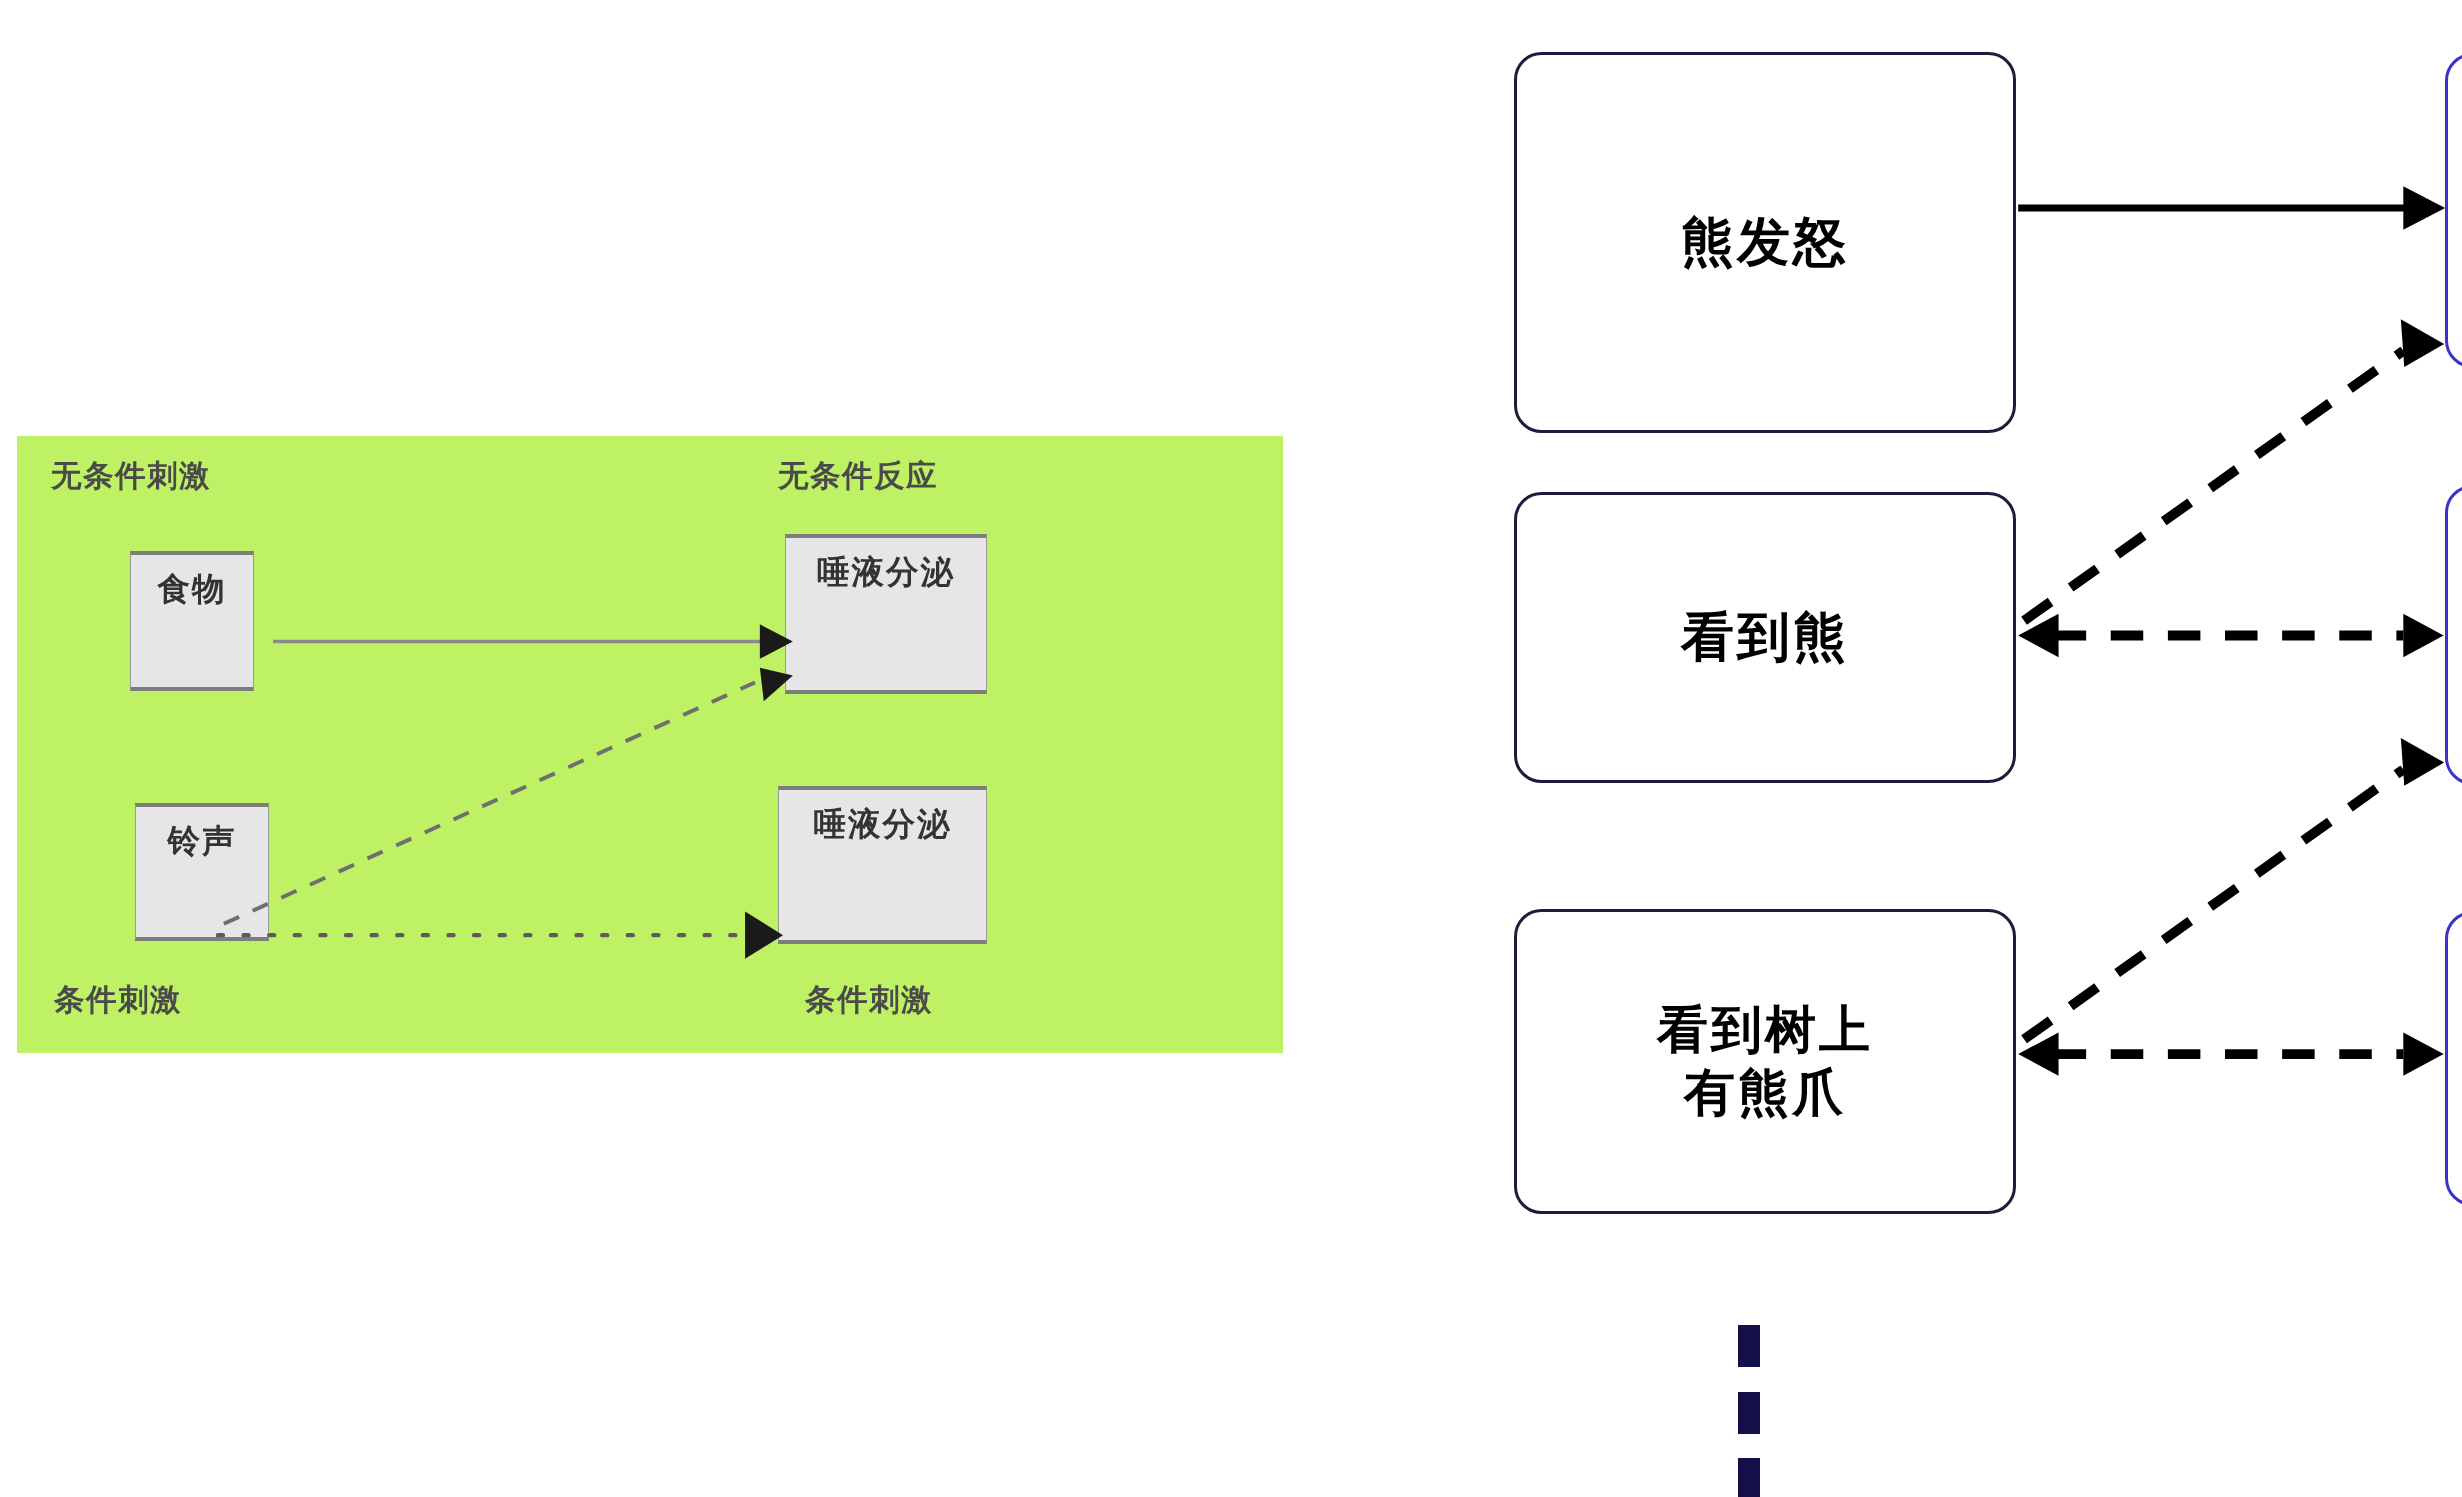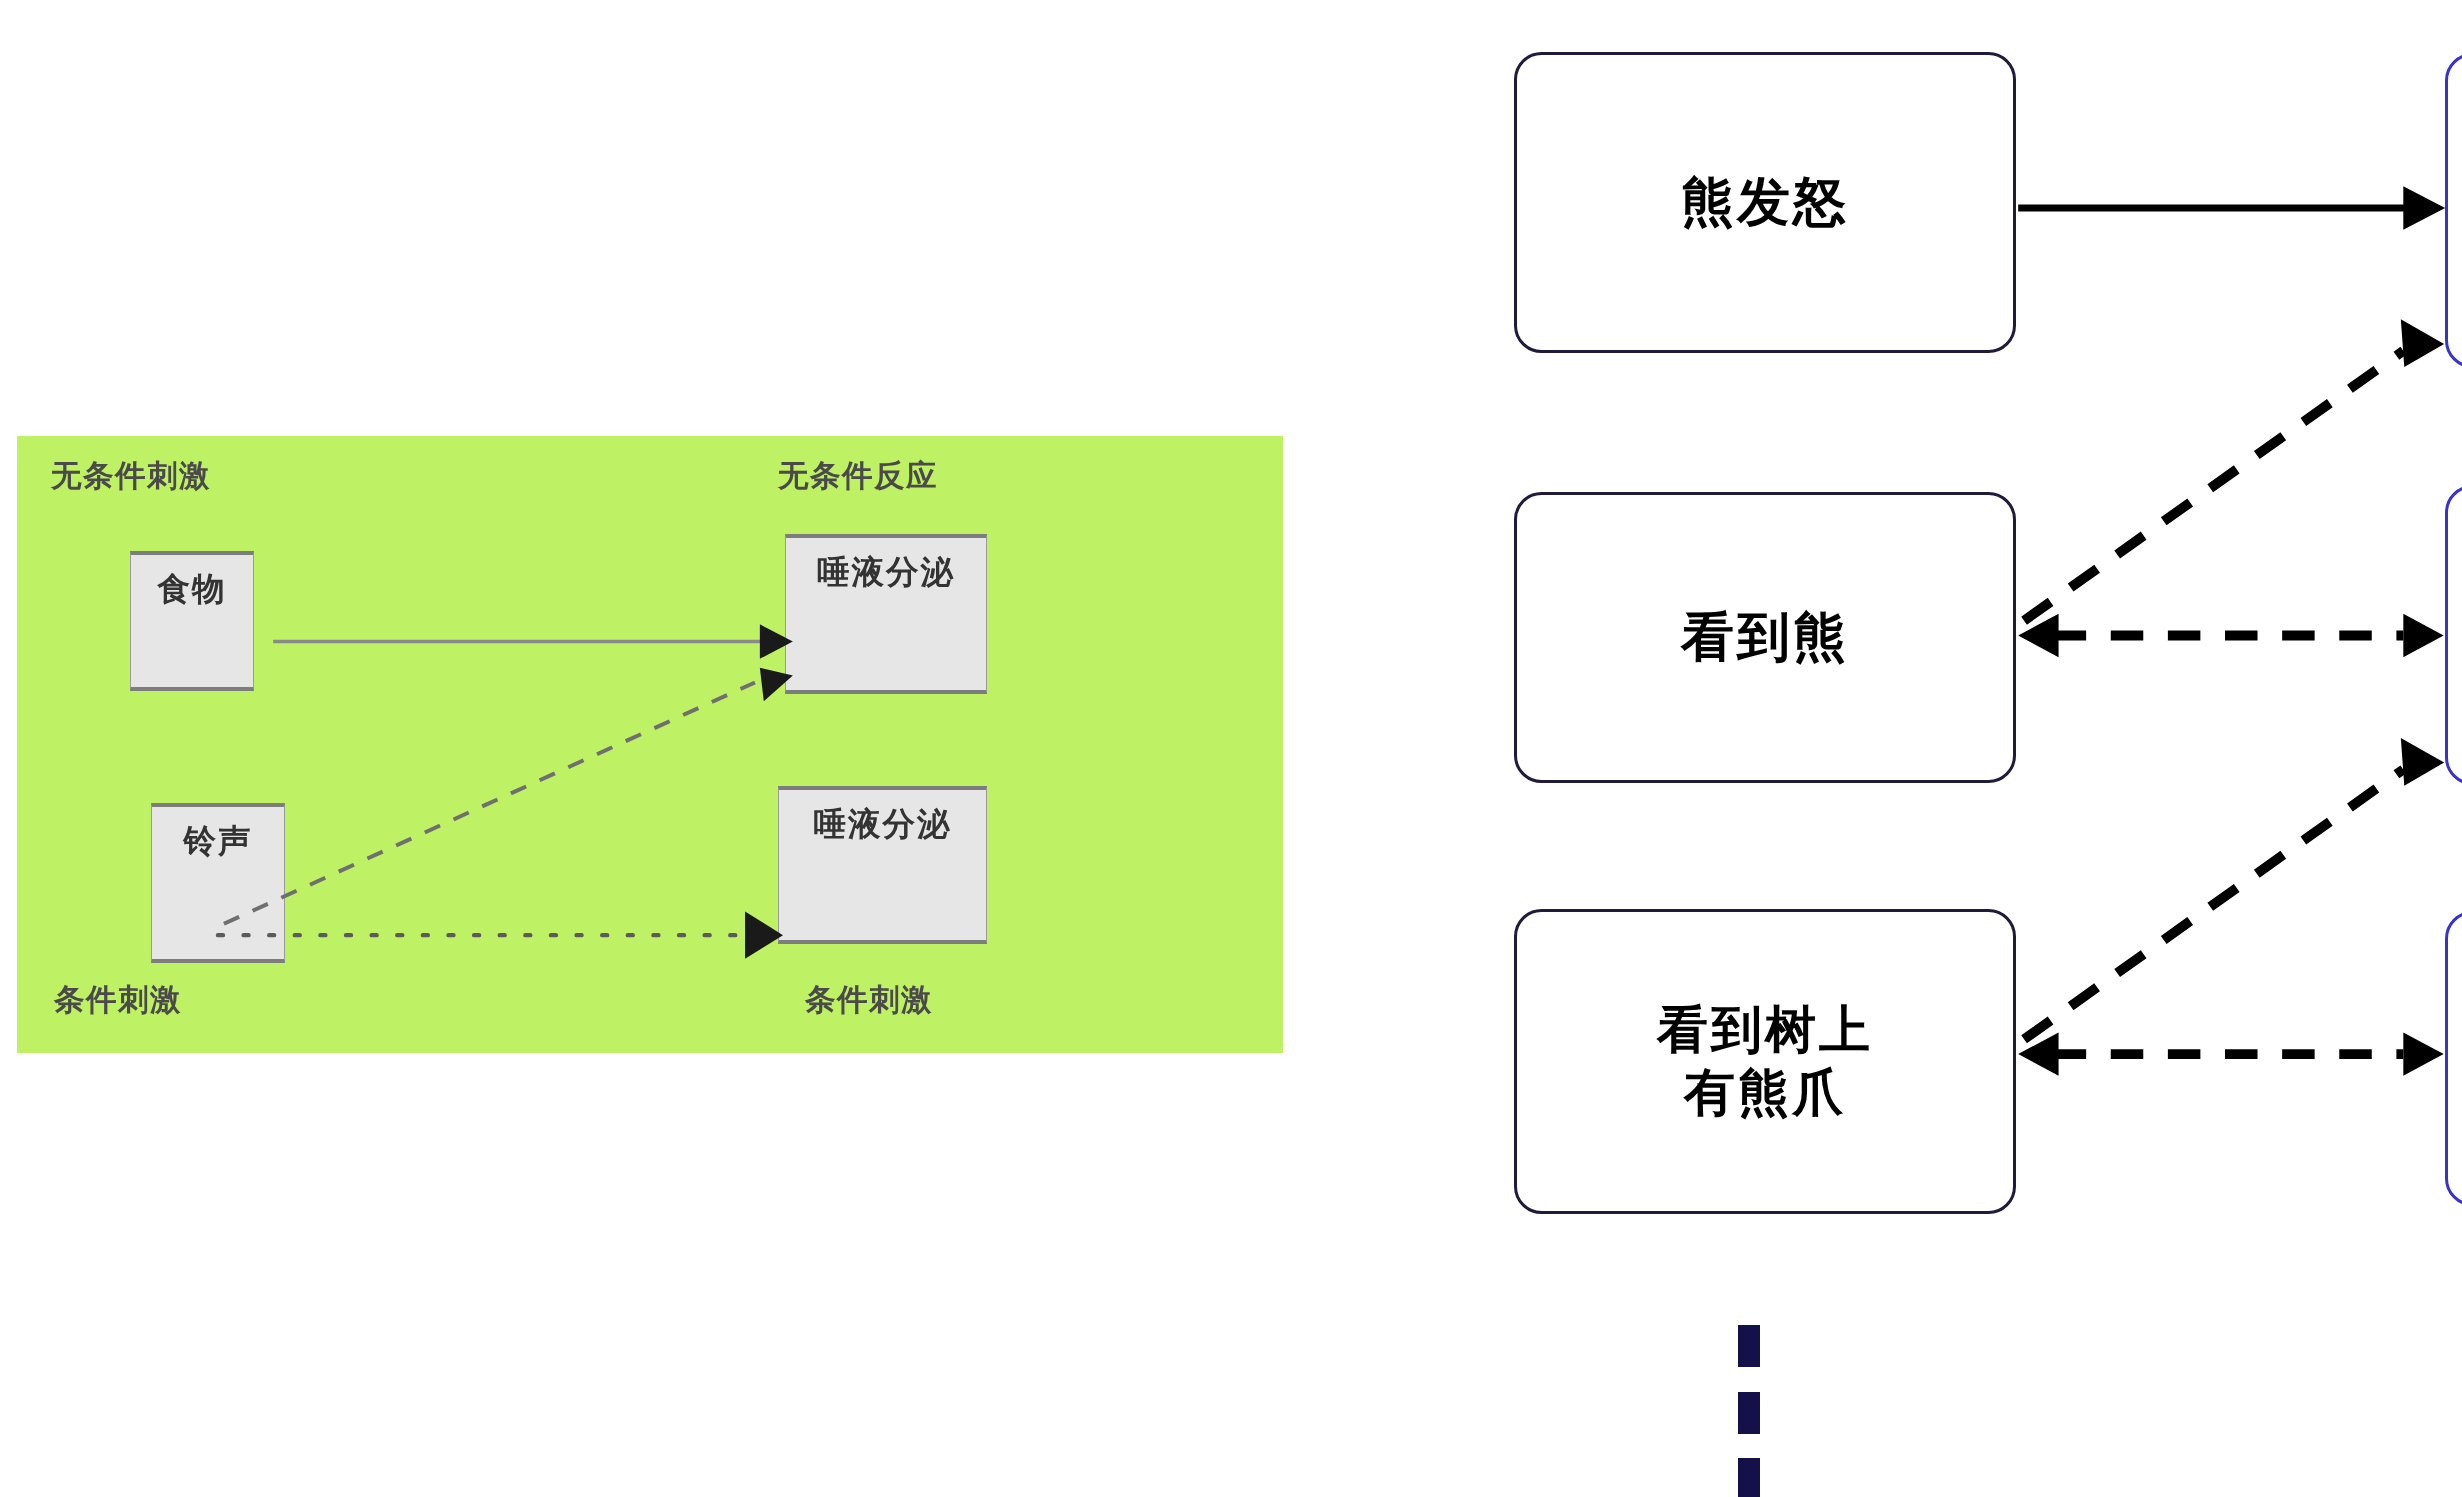--- a/index.html
+++ b/index.html
@@ -30,42 +30,42 @@
     border-bottom:4.4px solid #7d7d7d;
     box-sizing:border-box;
     display:flex;align-items:flex-start;justify-content:center;
   }
   .cc-box > span{
     color:#333;font-size:32.5px;font-weight:700;letter-spacing:2px;
     white-space:nowrap;margin-top:12.8px;
   }
   #cc-box-food   {left:113px; top:115px; width:124px;height:140px;}
   #cc-box-sal1   {left:768px;top:98px; width:202px;height:160px;}
-  #cc-box-bell   {left:134px; top:367px; width:134px;height:160px;}
+  #cc-box-bell   {left:118px; top:367px; width:134px;height:138px;}
   #cc-box-sal2   {left:761px;top:350px; width:209px;height:158px;}
 
   #cc-svg{position:absolute;left:0;top:0;width:1266px;height:617px;}
 
   
   #td-area{position:absolute;left:0;top:0;width:3306px;height:1498px;}
 
   .node{
     position:absolute;box-sizing:border-box;background:#ffffff;
     border-radius:27.6px;
     display:flex;align-items:center;justify-content:center;text-align:center;
   }
   .node.dark {border:3.4px solid #1f1b3c;}
   .node.blue {border:3.4px solid #3b33c9;}
 
   .node .cn{
     color:#000;font-size:53px;font-weight:700;letter-spacing:3px;line-height:1.22;
   }
   .node .cn.two-line{font-size:51px;}
 
-  #n-bear-angry {left:1514px;top:52px; width:502px;height:301px;}
+  #n-bear-angry {left:1514px;top:52px; width:502px;height:381px;}
   #n-see-bear   {left:1514px;top:492px;width:502px;height:291px;}
   #n-claw       {left:1514px;top:909px;width:502px;height:305px;}
   #n-reward     {left:2445px;top:53px; width:512px;height:315px;}
   #n-vsp        {left:2445px;top:485px; width:512px;height:300px;}
   #n-vs         {left:2445px;top:911px;width:512px;height:295px;}
 
   #td-svg{position:absolute;left:0;top:0;width:3306px;height:1498px;pointer-events:none;}
 
   .dots{position:absolute;display:flex;flex-direction:column;gap:24.6px;}
   .dots i{display:block;width:21.7px;height:42px;}

